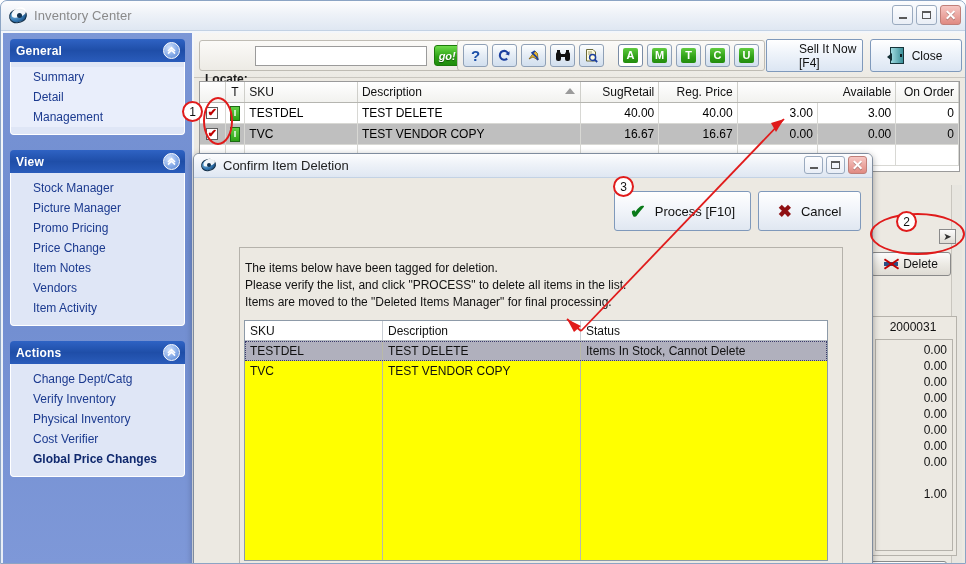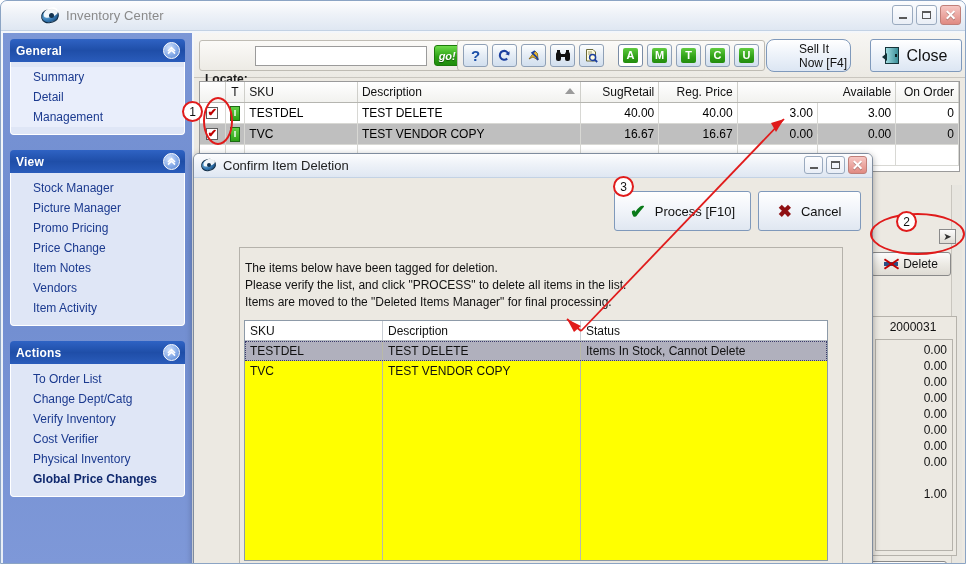--- a/index.html
+++ b/index.html
@@ -18,21 +18,21 @@
     border-radius: 7px 7px 0 0;
     overflow: hidden;
   }
 
   
   #titlebar {
     position: absolute; left: 0; top: 0; width: 966px; height: 30px;
     background: linear-gradient(180deg, #fdfdfe 0%, #eef2f8 45%, #dfe7f2 100%);
     border-bottom: 1px solid #c3d2e4;
     border-radius: 7px 7px 0 0;
-    display: flex; align-items: center; padding-left: 32px;
+    display: flex; align-items: center;
   }
   .app-icon {
     width: 20px; height: 20px; margin-left: 7px; margin-right: 6px;
     position: relative; flex: none;
   }
   .app-icon .disc {
     position: absolute; left: 1px; top: 3px; width: 18px; height: 14px;
     background: radial-gradient(ellipse at 35% 35%, #6fb8e8 0%, #2d6ea8 60%, #123456 100%);
     border-radius: 50% / 58%;
     transform: rotate(-14deg);
@@ -170,32 +170,32 @@
   #icon-row {
     position: absolute; left: 263px; top: 7px;
     display: flex; align-items: center; gap: 4px;
     background: linear-gradient(180deg,#fbfaf8,#edebe5);
     border: 1px solid #bfbcb4; border-radius: 3px;
     padding: 3px 5px; height: 31px;
   }
   .icon-sep { width: 6px; }
   #sell-btn {
     position: absolute; left: 572px; top: 6px;
-    width: 85px; height: 33px;
-    border:1px solid #7f99bb; border-radius:8px;
+    width: 97px; height: 33px;
+    border:1px solid #7f99bb; border-radius:2px;
     background: linear-gradient(180deg,#ffffff 0%, #eef3fa 45%, #dce6f3 100%);
     font-size: 12px; color:#111; display:flex; align-items:center; justify-content:center;padding-left:32px;
   }
   #close-btn {
     position: absolute; left: 676px; top: 6px;
     width: 92px; height: 33px;
     border:1px solid #7f99bb; border-radius:3px;
     background: linear-gradient(180deg,#ffffff 0%, #eef3fa 45%, #dce6f3 100%);
     display:flex; align-items:center; justify-content:center; gap:8px;
-    font-size: 16px; color:#111;
+    font-size: 12px; color:#111;
   }
   .door-icon { width:14px; height:17px; position:relative; flex:none; }
   .door-icon .frame {
     position:absolute; inset:0; background:linear-gradient(90deg,#9fdbe0,#3a8e98);
     border:1px solid #17343a;
   }
   .door-icon .knob {
     position:absolute; right:2px; top:7px; width:2px; height:3px; background:#0d2226;
   }
   .door-icon .arrow {
@@ -445,25 +445,24 @@
       <div class="panel-head">
         <span class="ptitle">Actions</span>
         <span class="chev">
           <svg width="11" height="11" viewBox="0 0 11 11">
               <path d="M2 6 L5.5 2.6 L9 6" stroke="#fff" stroke-width="1.6" fill="none"></path>
               <path d="M2 8.6 L5.5 5.2 L9 8.6" stroke="#fff" stroke-width="1.6" fill="none"></path>
             </svg>
         </span>
       </div>
       <div class="panel-body">
-        <div class="nav-item">To Order List</div>
         <div class="nav-item">Change Dept/Catg</div>
         <div class="nav-item">Verify Inventory</div>
+        <div class="nav-item">Physical Inventory</div>
         <div class="nav-item">Cost Verifier</div>
-        <div class="nav-item">Physical Inventory</div>
         <div class="nav-item bold">Global Price Changes</div>
       </div>
     </div>
   </div>
 
   <div id="main">
 
     <div id="toolbar">
       <div id="locate-group">
         <span id="locate-label">Locate:</span>

